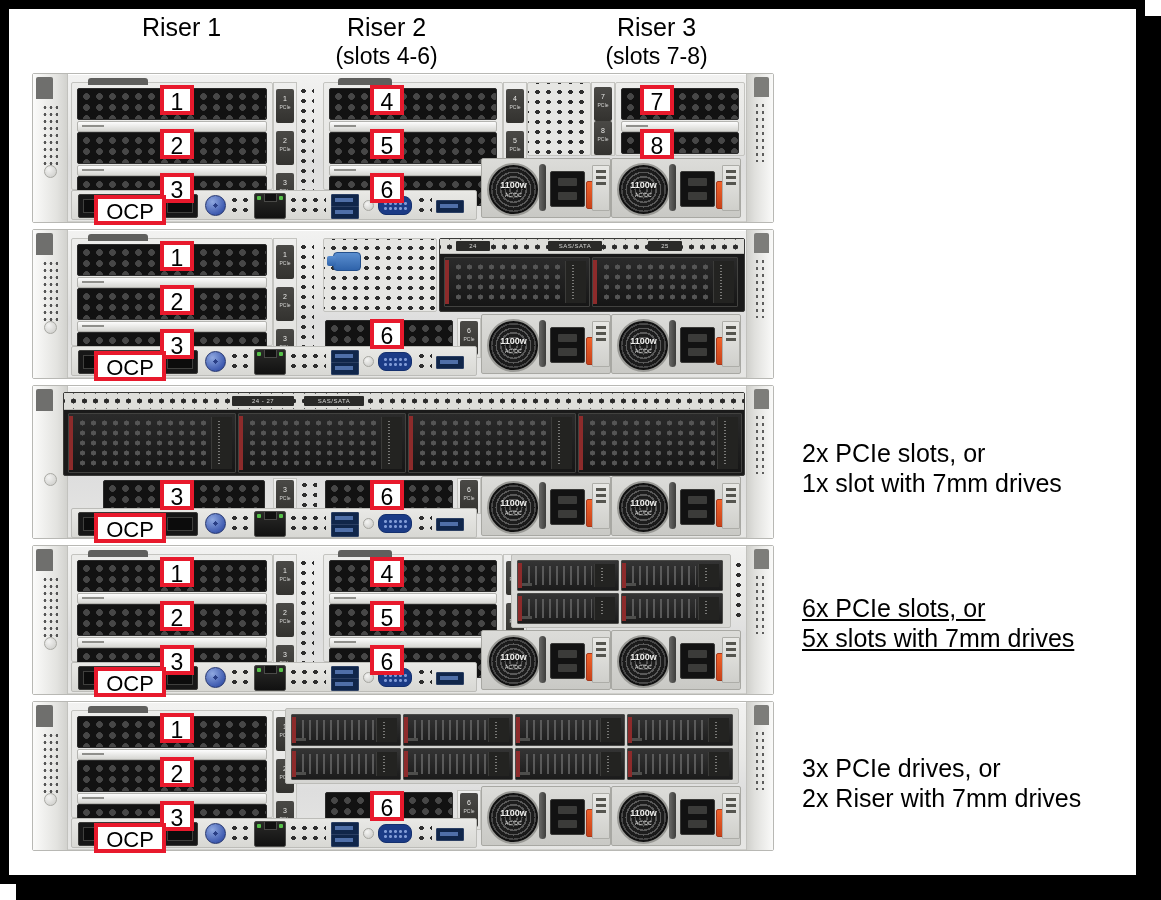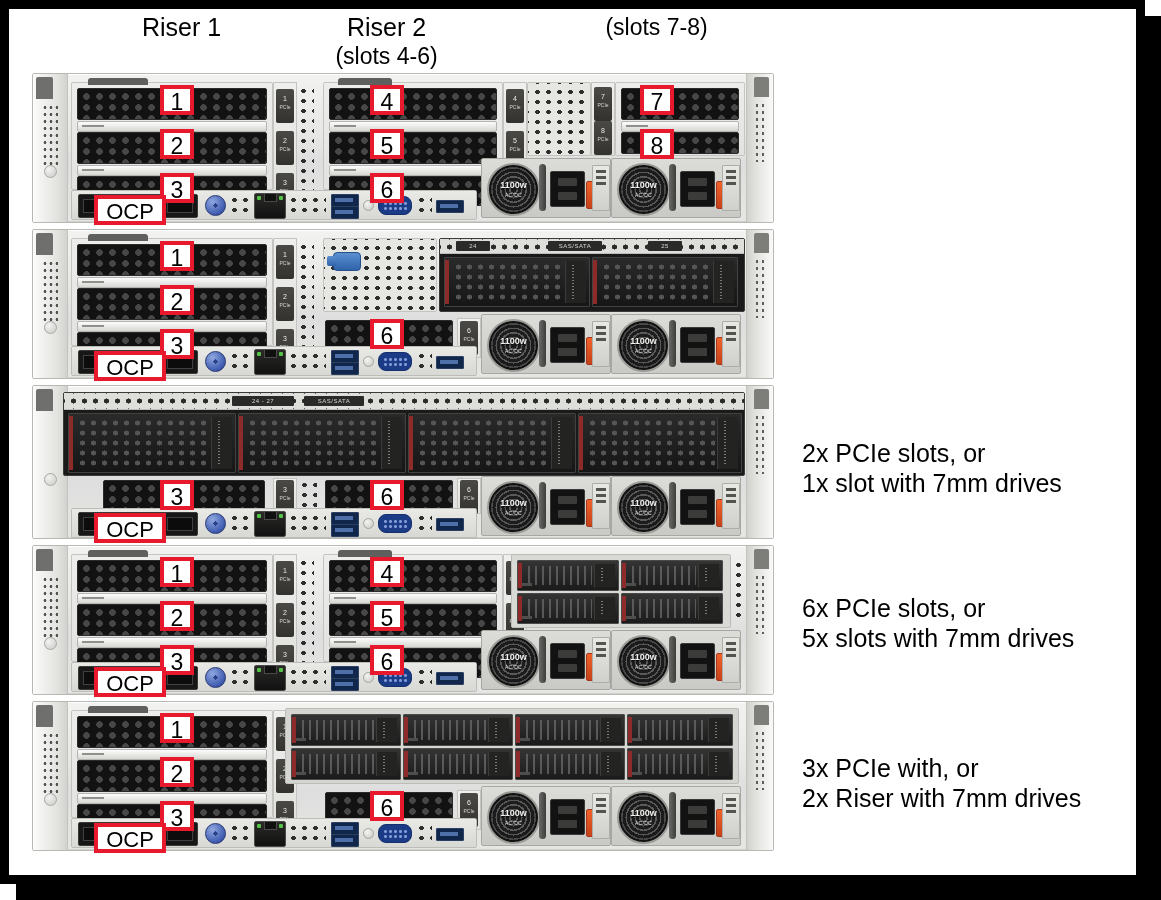--- a/index.html
+++ b/index.html
@@ -166,20 +166,21 @@
   <div id="canvas">
 
     <div class="hdr" style="left:95px;top:4px;width:155px;">
       <div>Riser 1</div>
     </div>
     <div class="hdr" style="left:300px;top:4px;width:155px;">
       <div>Riser 2</div>
       <div class="l2">(slots 4-6)</div>
     </div>
     <div class="hdr" style="left:570px;top:4px;width:155px;">
+      <div>Riser 3</div>
       <div class="l2">(slots 7-8)</div>
     </div>
 
     <div class="server" style="top:64px;height:148px;">
       <div class="chassis">
         <div class="ear">
           <div class="ear-tab"></div>
           <div class="ear-vent"></div>
           <div class="ear-screw"></div>
         </div>
@@ -586,21 +587,21 @@
       </div>
 
       <div class="callout" style="left:128px;top:12px;width:34px;height:30px;"><span>1</span></div>
       <div class="callout" style="left:128px;top:56px;width:34px;height:30px;"><span>2</span></div>
       <div class="callout" style="left:128px;top:100px;width:34px;height:30px;"><span>3</span></div>
       <div class="callout" style="left:338px;top:12px;width:34px;height:30px;"><span>4</span></div>
       <div class="callout" style="left:338px;top:56px;width:34px;height:30px;"><span>5</span></div>
       <div class="callout" style="left:338px;top:100px;width:34px;height:30px;"><span>6</span></div>
       <div class="callout ocp-lbl" style="left:62px;top:122px;width:72px;height:30px;"><span>OCP</span></div>
     </div>
-    <div class="caption" style="left:793px;top:584px;">
+    <div class="caption" style="left:793px;top:584px;text-decoration:underline;">
       <div>6x PCIe slots, or</div>
       <div>5x slots with 7mm drives</div>
     </div>
 
     <div class="server" style="top:692px;height:148px;">
       <div class="chassis">
         <div class="ear">
           <div class="ear-tab"></div>
           <div class="ear-vent"></div>
           <div class="ear-screw"></div>
@@ -720,18 +721,18 @@
         </div>
       </div>
 
       <div class="callout" style="left:128px;top:12px;width:34px;height:30px;"><span>1</span></div>
       <div class="callout" style="left:128px;top:56px;width:34px;height:30px;"><span>2</span></div>
       <div class="callout" style="left:128px;top:100px;width:34px;height:30px;"><span>3</span></div>
       <div class="callout" style="left:338px;top:90px;width:34px;height:30px;"><span>6</span></div>
       <div class="callout ocp-lbl" style="left:62px;top:122px;width:72px;height:30px;"><span>OCP</span></div>
     </div>
     <div class="caption" style="left:793px;top:744px;">
-      <div>3x PCIe with, or</div>
+      <div>3x PCIe drives, or</div>
       <div>2x Riser with 7mm drives</div>
     </div>
 
   </div>
 </div>
 
 </body></html>

